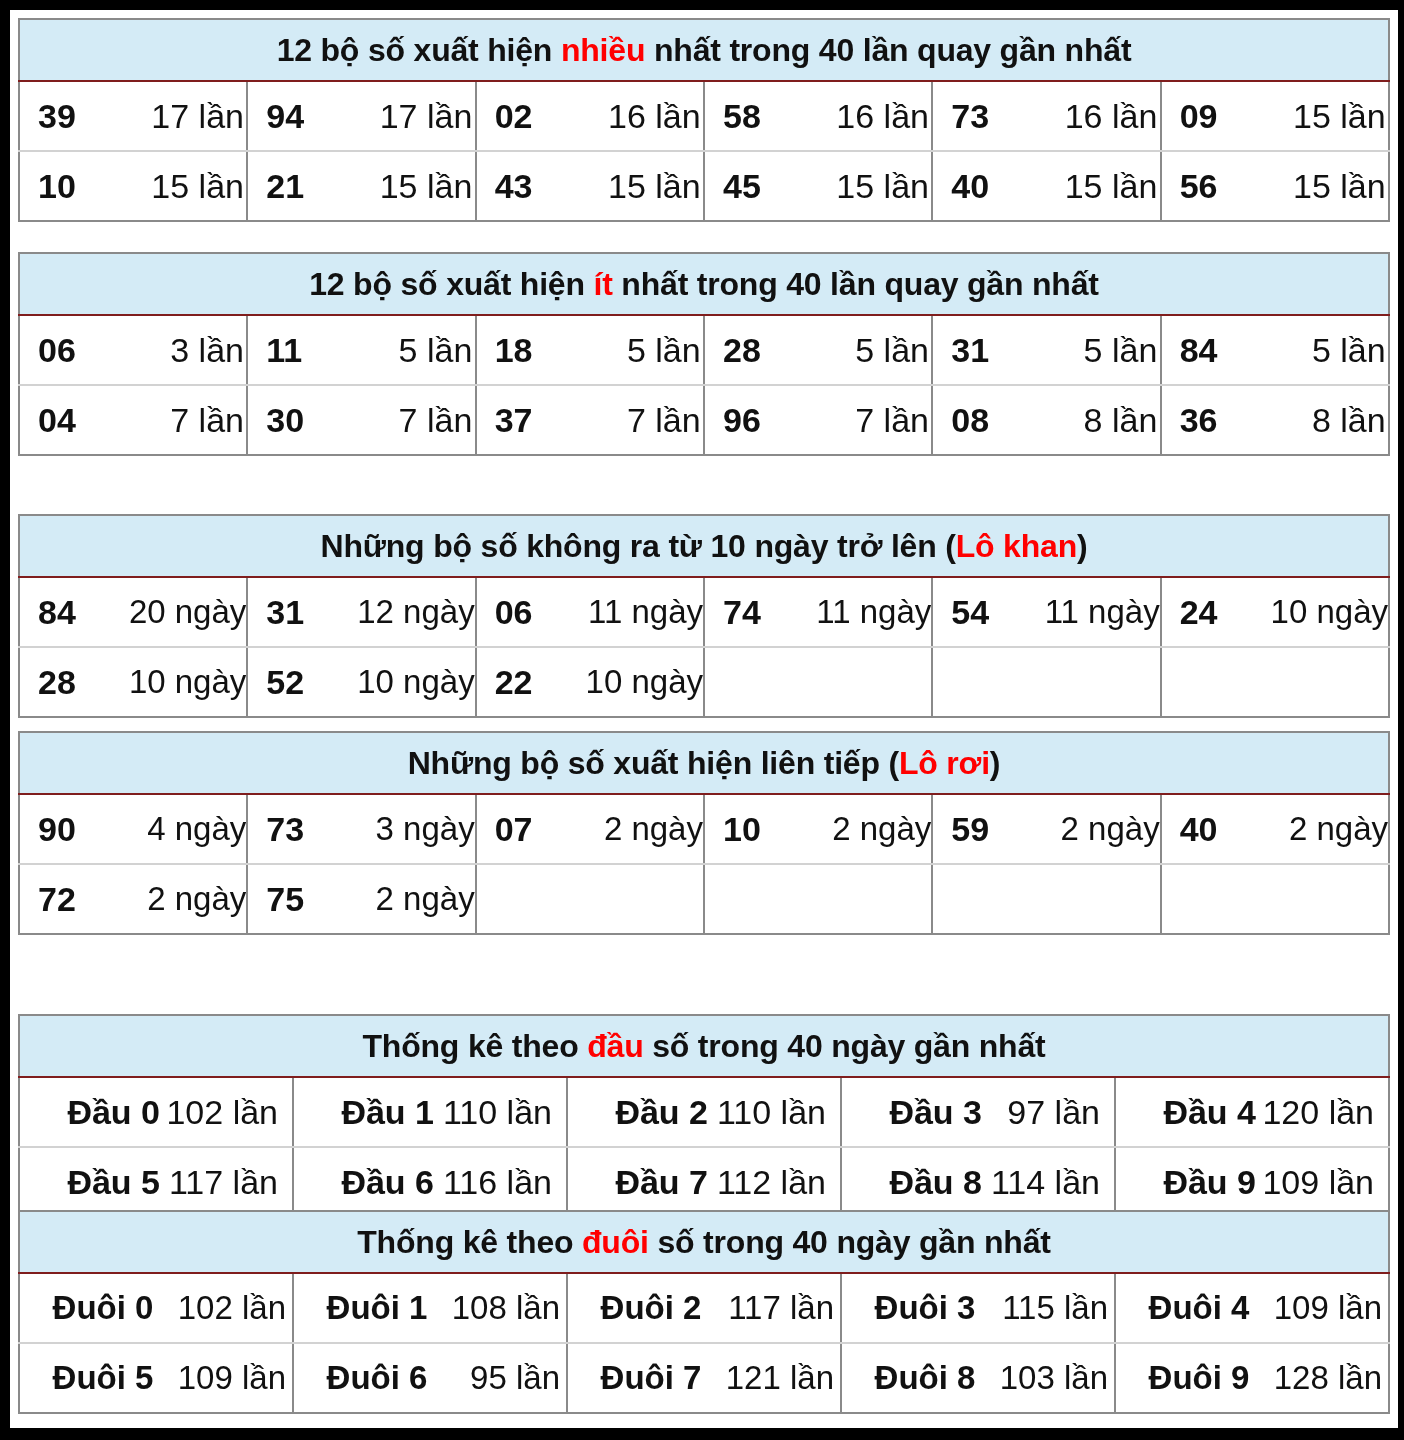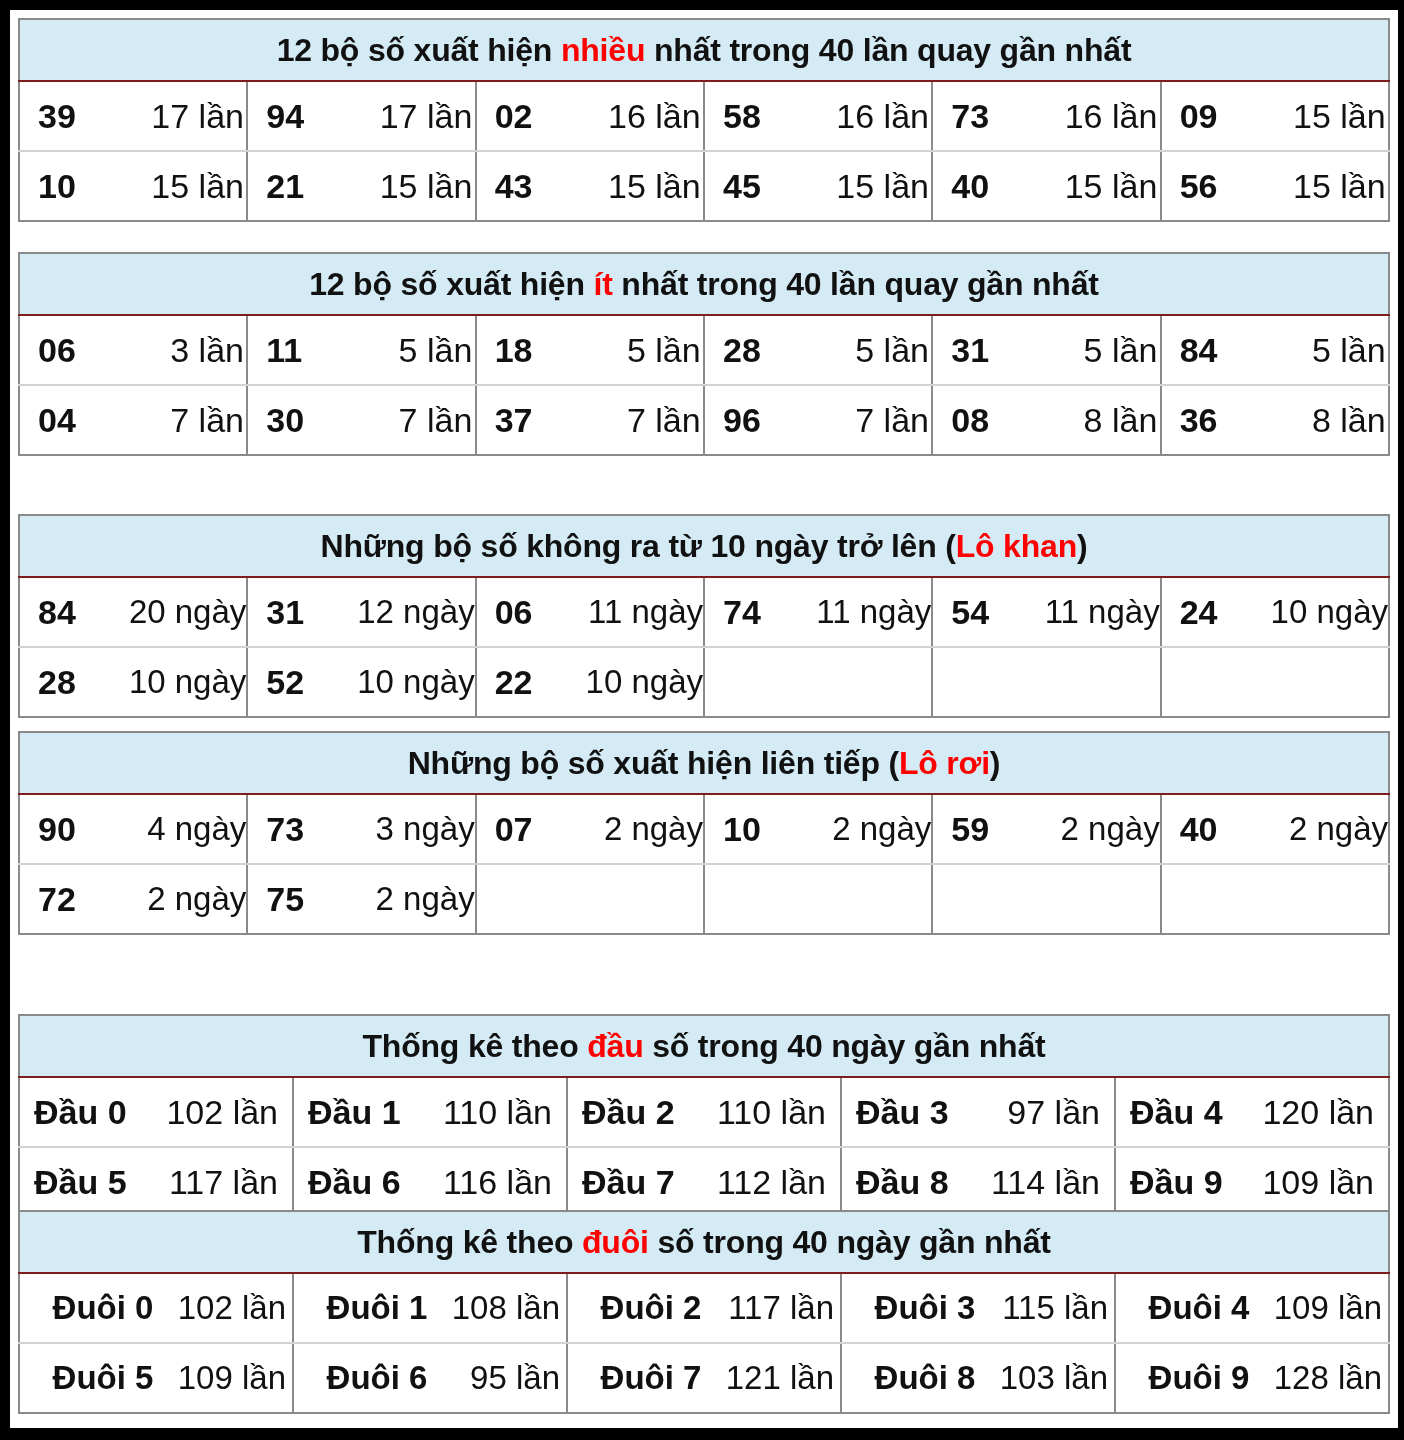--- a/index.html
+++ b/index.html
@@ -31,21 +31,21 @@
   }
   .stat-table tr.r1 td { border-bottom:2px solid #d2d2d2;margin-left:48px; }
   .cell-inner { display:flex; align-items:center; height:100%; padding-left:18px; }
   .num { font-weight:bold; display:inline-block; }
   .cnt { display:inline-block; text-align:right; }
   .t6 .num { width:56px; }
   .t6 .cnt { width:150px; }
   .t6k .num { width:64px; }
   .t6k .cnt { width:160px; font-size:33px; }
   .t5 .cell-inner { padding-left:14px; }
-  .t5 .num { width:126px; }
+  .t5 .num { width:126px;text-align:right; }
   .t5 .cnt { width:118px; }
   .t5d .num { width:130px;text-align:center; }
   .t5d .cnt { width:118px; }
   .t5d td { font-size:33px; }
 </style>
 </head>
 <body>
 
 <div class="page">
 

